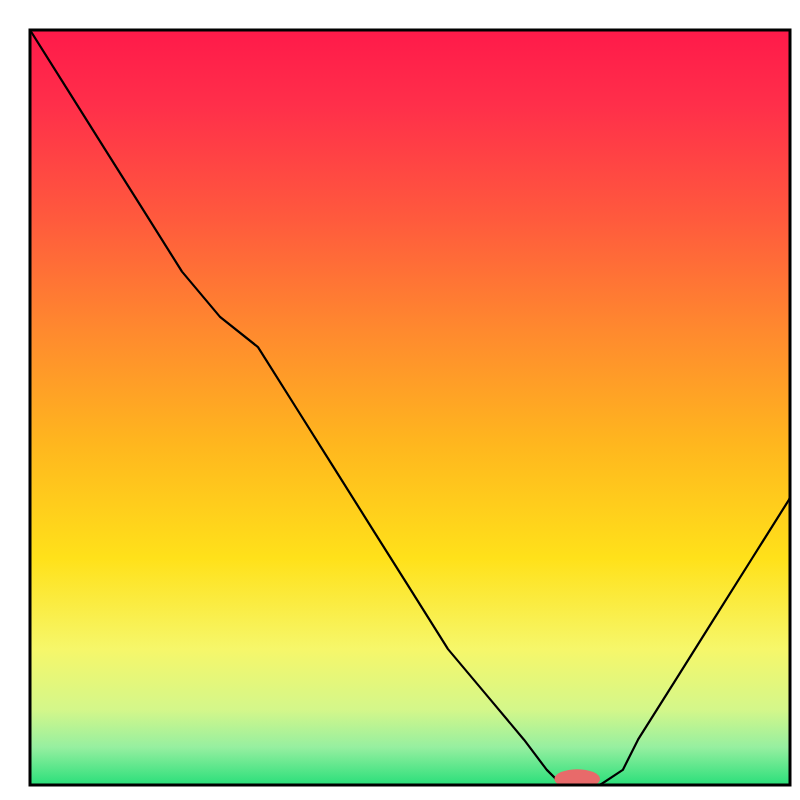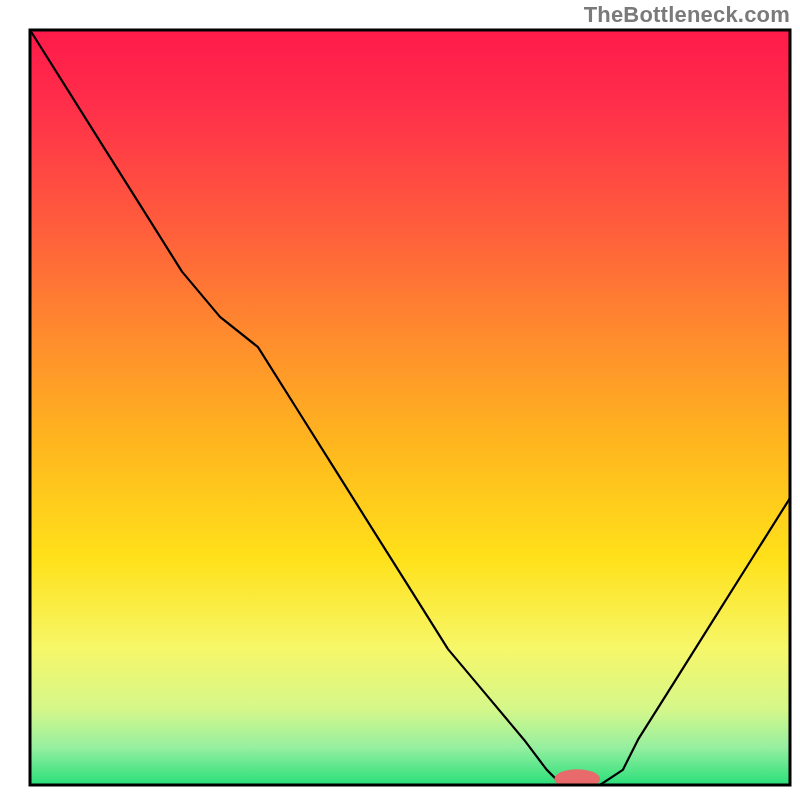--- a/index.html
+++ b/index.html
@@ -28,21 +28,20 @@
   svg.chart {
     position: absolute;
     top: 0;
     left: 0;
   }
 </style>
 </head>
 <body>
 
 <div class="stage">
-  <div class="watermark">TheBottleneck.com</div>
 
   <svg class="chart" width="800" height="800" viewBox="0 0 800 800">
     <defs>
       <linearGradient id="bg-grad" x1="0" y1="0" x2="0" y2="1">
           <stop offset="0%" stop-color="#ff1a4a"></stop>
           <stop offset="10%" stop-color="#ff2f4a"></stop>
           <stop offset="25%" stop-color="#ff5a3d"></stop>
           <stop offset="40%" stop-color="#ff8a2e"></stop>
           <stop offset="55.00000000000001%" stop-color="#ffb71e"></stop>
           <stop offset="70%" stop-color="#ffe11a"></stop>

